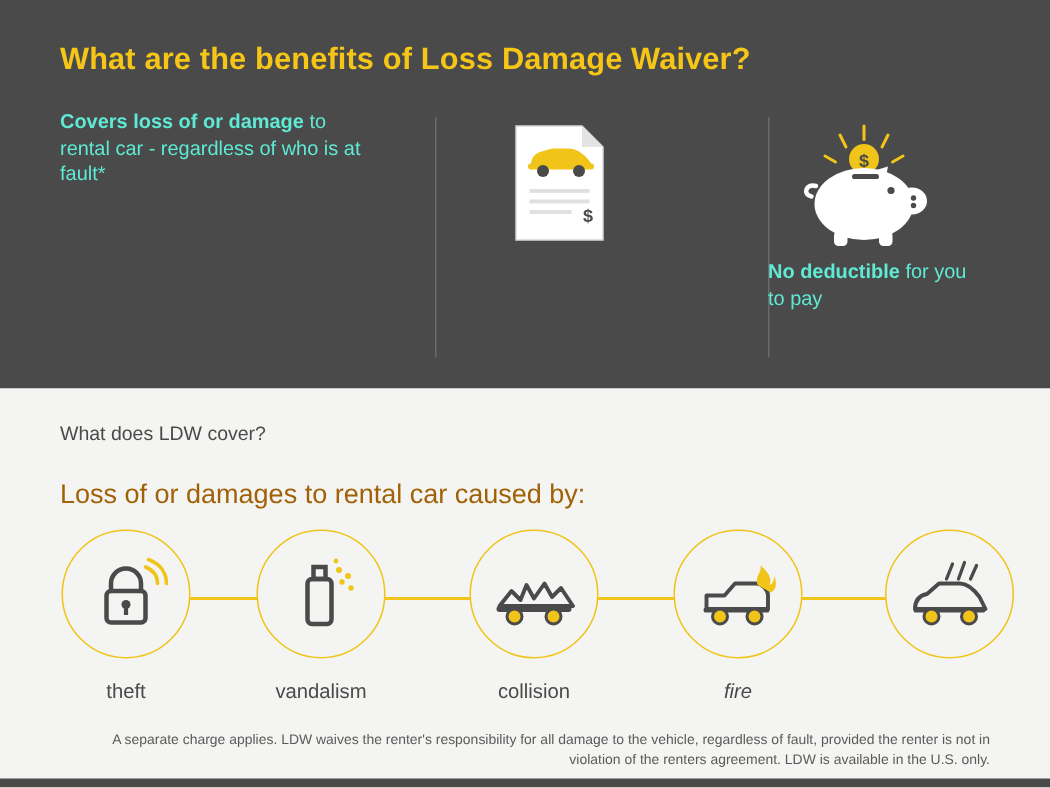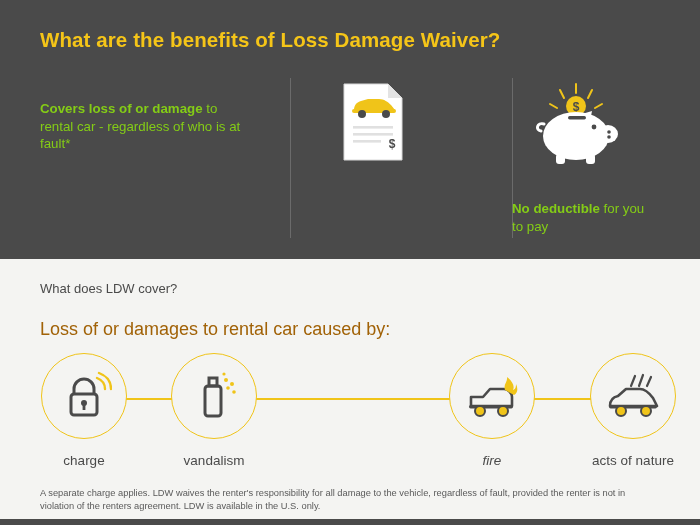--- a/index.html
+++ b/index.html
@@ -46,21 +46,21 @@
 
   .icon-wrap {
     height: 100px;
     display: flex; align-items: center; justify-content: flex-start;
   }
   .benefit.b2 .icon-wrap { justify-content: center; padding-right: 20px;}
   .benefit.b3 .icon-wrap { justify-content: center; padding-right: 10px;}
 
   .benefit-text {
     font-size: 13.3px; line-height: 17.5px;
-    color: #84cc16; font-weight: normal; margin-top: 28px;
+    color: #5eead4; font-weight: normal;
   }
   .benefit-text b { font-weight: bold; }
 
   
   .bottom-panel {
     position: absolute; left: 0; top: 259px;
     width: 700px; height: 266px;
     background: #f4f4f2;
   }
   .bottom-title {
@@ -95,21 +95,21 @@
   }
   .c0 { left: 0px; }
   .c1 { left: 130px; }
   .c2 { left: 272px; }
   .c3 { left: 408px; font-style: italic; }
   .c4 { left: 534px; width: 130px; }
 
   .footnote {
     position: absolute; left: 40px; top: 228px;
     width: 620px;
-    font-size: 9.3px; line-height: 13px; color: #5a5a5a;
+    font-size: 9.3px; line-height: 13px; color: #5a5a5a; text-align: right;
   }
   .bottom-bar {
     position: absolute; left: 0; top: 519px;
     width: 700px; height: 6px; background: #4a4a4a;
   }
   svg { display: block; }
 </style>
 </head>
 <body>
 
@@ -197,38 +197,49 @@
         <div class="circle">
           <svg width="56" height="56" viewBox="0 0 56 56">
             <path d="M18 26 v-5 a10 10 0 0 1 20 0 v5" stroke="#4a4a4a" stroke-width="3" fill="none"></path>
             <rect x="15" y="26" width="26" height="21" rx="3" fill="none" stroke="#4a4a4a" stroke-width="3"></rect>
             <circle cx="28" cy="35" r="3" fill="#4a4a4a"></circle>
             <rect x="26.6" y="35" width="2.8" height="7" fill="#4a4a4a"></rect>
             <path d="M41 10 c5 2 8 6 8 11" stroke="#f0c419" stroke-width="2.4" fill="none" stroke-linecap="round"></path>
             <path d="M43 5 c8 3 12 9 12 16" stroke="#f0c419" stroke-width="2.4" fill="none" stroke-linecap="round"></path>
           </svg>
         </div>
-        <div class="cover-label">charge</div>
+        <div class="cover-label">theft</div>
       </div>
 
       <div class="cover c1">
         <div class="circle">
           <svg width="56" height="56" viewBox="0 0 56 56">
             <rect x="19" y="18" width="16" height="30" rx="3" fill="none" stroke="#4a4a4a" stroke-width="3"></rect>
             <rect x="23" y="10" width="8" height="8" fill="none" stroke="#4a4a4a" stroke-width="3"></rect>
             <circle cx="40" cy="12" r="2" fill="#f0c419"></circle>
             <circle cx="46" cy="16" r="2" fill="#f0c419"></circle>
             <circle cx="42" cy="20" r="1.8" fill="#f0c419"></circle>
             <circle cx="48" cy="24" r="1.8" fill="#f0c419"></circle>
             <circle cx="38" cy="6" r="1.6" fill="#f0c419"></circle>
           </svg>
         </div>
         <div class="cover-label">vandalism</div>
       </div>
 
+      <div class="cover c2">
+        <div class="circle">
+          <svg width="62" height="56" viewBox="0 0 62 56">
+            <path d="M8 36 l8 -10 l6 6 l4 -10 l5 9 l7 -10 l5 9 l6 -6 l8 12 z" fill="none" stroke="#4a4a4a" stroke-width="2.6" stroke-linejoin="round"></path>
+            <rect x="6" y="36" width="50" height="4" rx="2" fill="#4a4a4a"></rect>
+            <circle cx="18" cy="43" r="5" fill="#f0c419" stroke="#4a4a4a" stroke-width="2"></circle>
+            <circle cx="44" cy="43" r="5" fill="#f0c419" stroke="#4a4a4a" stroke-width="2"></circle>
+          </svg>
+        </div>
+        <div class="cover-label">collision</div>
+      </div>
 
       <div class="cover c3">
         <div class="circle">
           <svg width="62" height="56" viewBox="0 0 62 56">
             <path d="M10 38 v-9 h12 l7 -8 h14 c4 0 8 4 8 8 v9 z" fill="none" stroke="#4a4a4a" stroke-width="2.6" stroke-linejoin="round"></path>
             <rect x="8" y="37" width="44" height="3.4" rx="1.7" fill="#4a4a4a"></rect>
             <circle cx="19" cy="43" r="5" fill="#f0c419" stroke="#4a4a4a" stroke-width="2"></circle>
             <circle cx="42" cy="43" r="5" fill="#f0c419" stroke="#4a4a4a" stroke-width="2"></circle>
             <path d="M44 22 c-2 -6 3 -8 2 -13 c5 4 8 9 6 13 c3 -1 3 -4 3 -6 c2 4 2 9 -2 11 z" fill="#f0c419"></path>
           </svg>
@@ -239,21 +250,20 @@
       <div class="cover c4">
         <div class="circle">
           <svg width="62" height="56" viewBox="0 0 62 56">
             <path d="M33 8 l-4 10 M41 7 l-4 11 M49 9 l-4 9" stroke="#4a4a4a" stroke-width="2.2" stroke-linecap="round"></path>
             <path d="M8 38 c0 -6 3 -9 8 -10 l8 -7 h14 c5 0 10 5 13 9 l4 8 z" fill="none" stroke="#4a4a4a" stroke-width="2.6" stroke-linejoin="round"></path>
             <rect x="7" y="37" width="48" height="3.4" rx="1.7" fill="#4a4a4a"></rect>
             <circle cx="19" cy="43" r="5" fill="#f0c419" stroke="#4a4a4a" stroke-width="2"></circle>
             <circle cx="44" cy="43" r="5" fill="#f0c419" stroke="#4a4a4a" stroke-width="2"></circle>
           </svg>
         </div>
-        <div class="cover-label">acts of nature</div>
       </div>
     </div>
 
     <div class="footnote">A separate charge applies. LDW waives the renter's responsibility for all damage to the vehicle, regardless of fault, provided the renter is not in violation of the renters agreement. LDW is available in the U.S. only.</div>
   </div>
 
   <div class="bottom-bar"></div>
 </div>
 
 </body></html>

